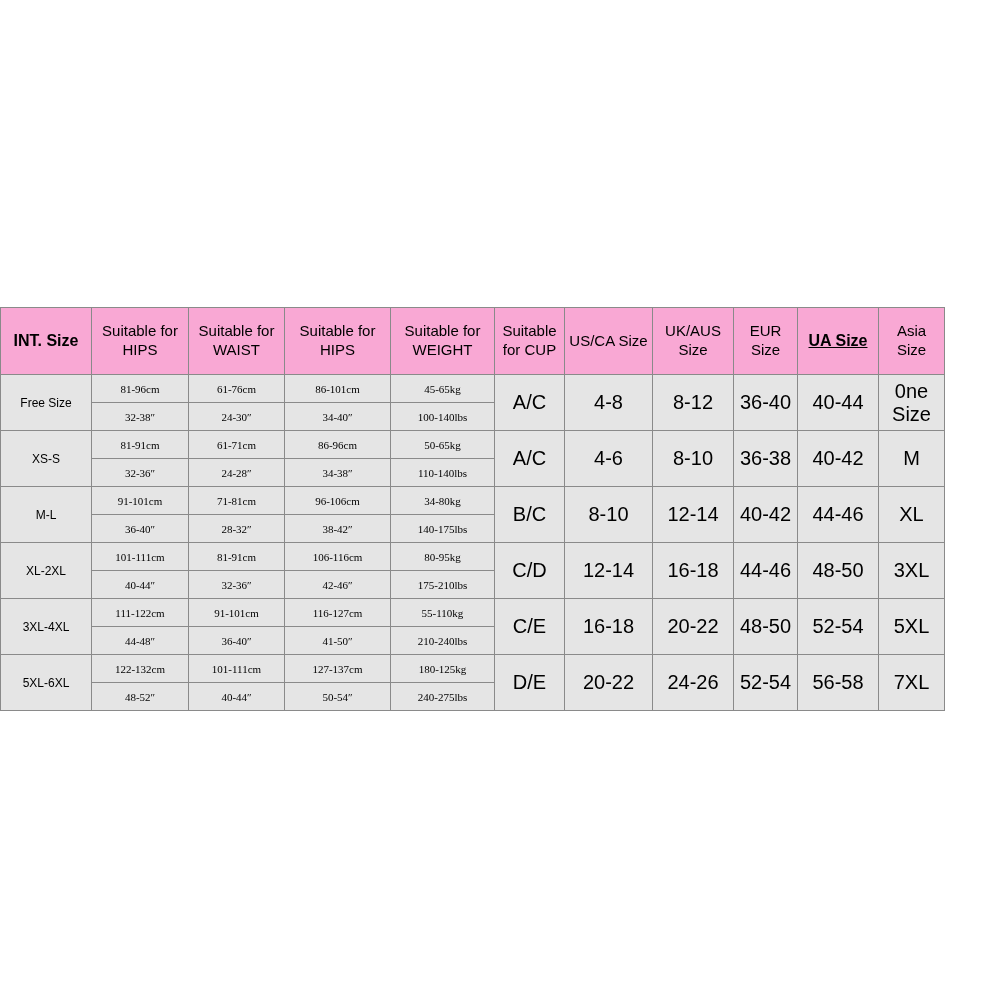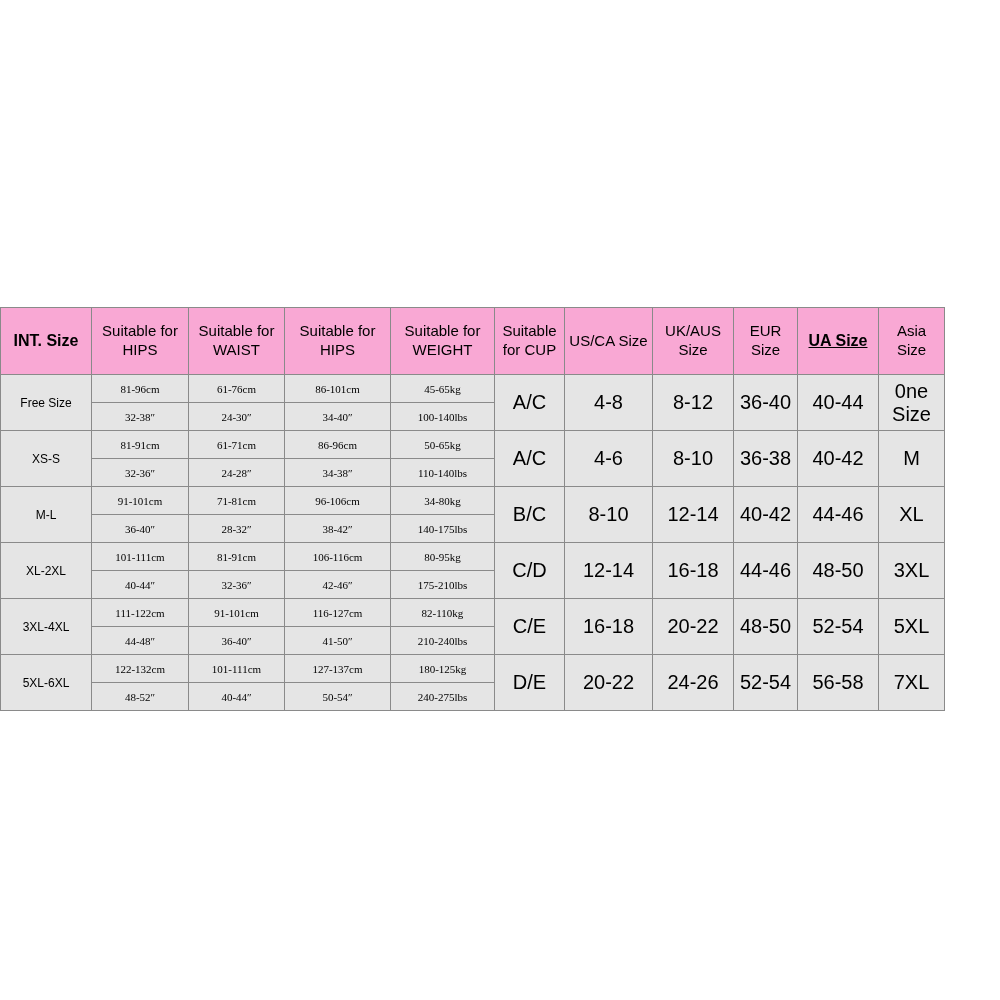--- a/index.html
+++ b/index.html
@@ -196,21 +196,21 @@
           <td class="measure">32-36″</td>
           <td class="measure">42-46″</td>
           <td class="measure">175-210lbs</td>
         </tr>
 
         <tr>
           <td class="int-cell" rowspan="2">3XL-4XL</td>
           <td class="measure">111-122cm</td>
           <td class="measure">91-101cm</td>
           <td class="measure">116-127cm</td>
-          <td class="measure">82-110kg</td>
+          <td class="measure">55-110kg</td>
           <td class="single" rowspan="2">C/E</td>
           <td class="single" rowspan="2">16-18</td>
           <td class="single" rowspan="2">20-22</td>
           <td class="single" rowspan="2">48-50</td>
           <td class="single" rowspan="2">52-54</td>
           <td class="single" rowspan="2">5XL</td>
         </tr>
         <tr>
           <td class="measure">44-48″</td>
           <td class="measure">36-40″</td>

